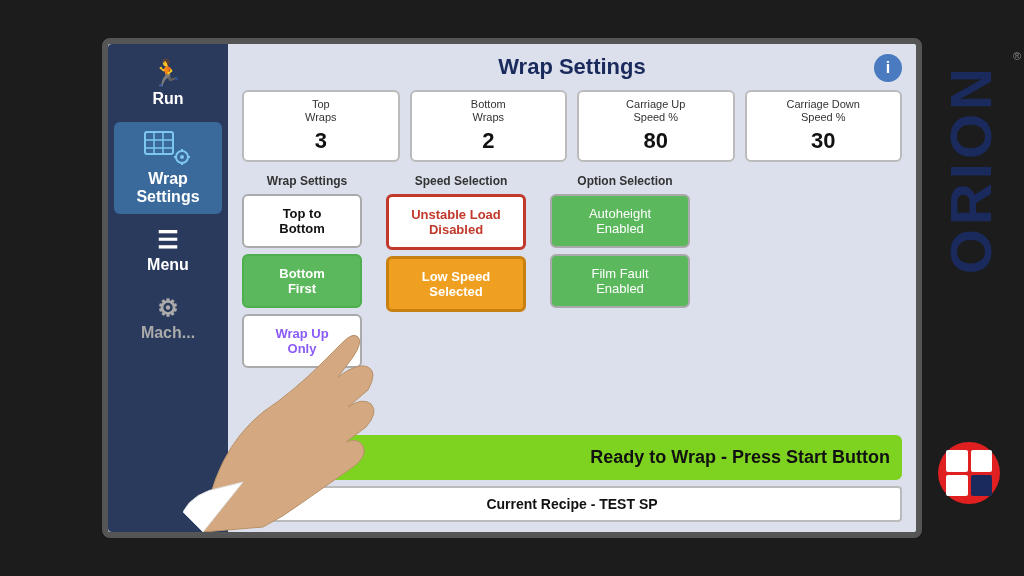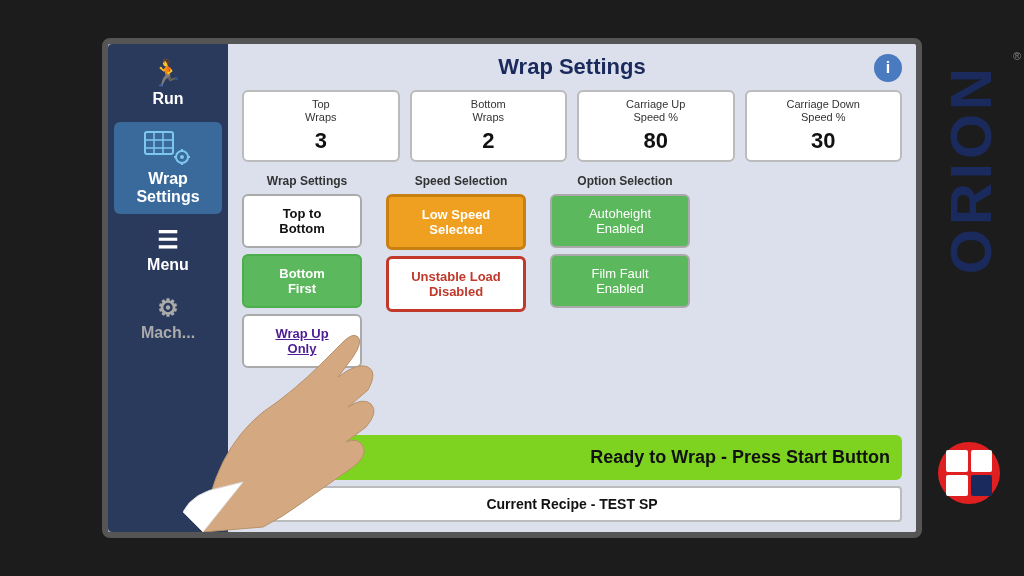--- a/index.html
+++ b/index.html
@@ -168,22 +168,21 @@
       cursor: pointer;
       margin-bottom: 6px;
     }
     .dir-btn.active-green {
       background: #5cb85c;
       color: white;
       border-color: #4cae4c;
     }
     .dir-btn.wrap-up-only {
       background: white;
-      color: #4c1d95;
-      text-decoration: underline;
+      color: #8b5cf6;
     }
 
     
     .speed-section {
       width: 150px;
     }
     .speed-btn {
       width: 140px;
       padding: 10px 6px;
       border: 3px solid #aaa;
@@ -382,22 +381,22 @@
 
         <div class="section wrap-direction">
           <div class="section-title">Wrap Settings</div>
           <button class="dir-btn">Top to<br>Bottom</button>
           <button class="dir-btn active-green">Bottom<br>First</button>
           <button class="dir-btn wrap-up-only">Wrap Up<br>Only</button>
         </div>
 
         <div class="section speed-section">
           <div class="section-title">Speed Selection</div>
+          <button class="speed-btn unstable-load">Unstable Load<br>Disabled</button>
           <button class="speed-btn low-speed">Low Speed<br>Selected</button>
-          <button class="speed-btn unstable-load">Unstable Load<br>Disabled</button>
         </div>
 
         <div class="section option-section">
           <div class="section-title">Option Selection</div>
           <button class="option-btn">Autoheight<br>Enabled</button>
           <button class="option-btn">Film Fault<br>Enabled</button>
         </div>
 
       </div>
 

